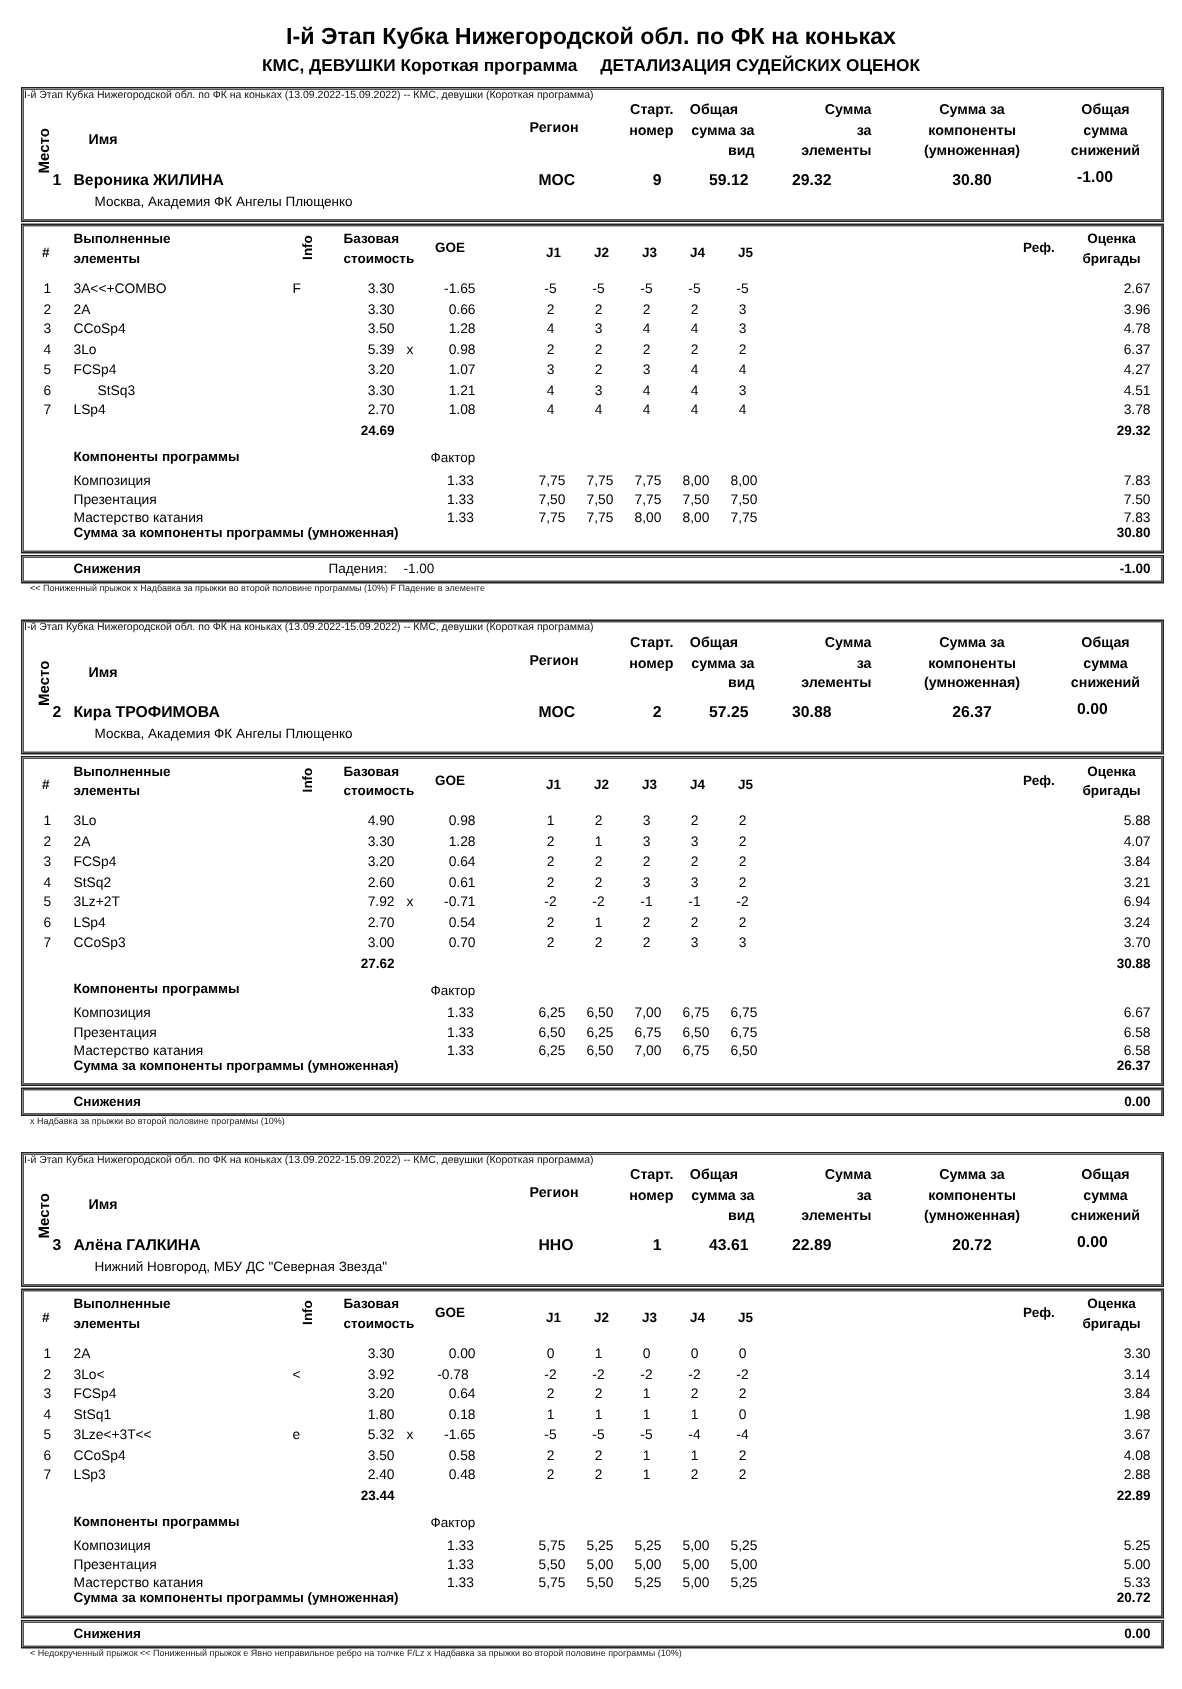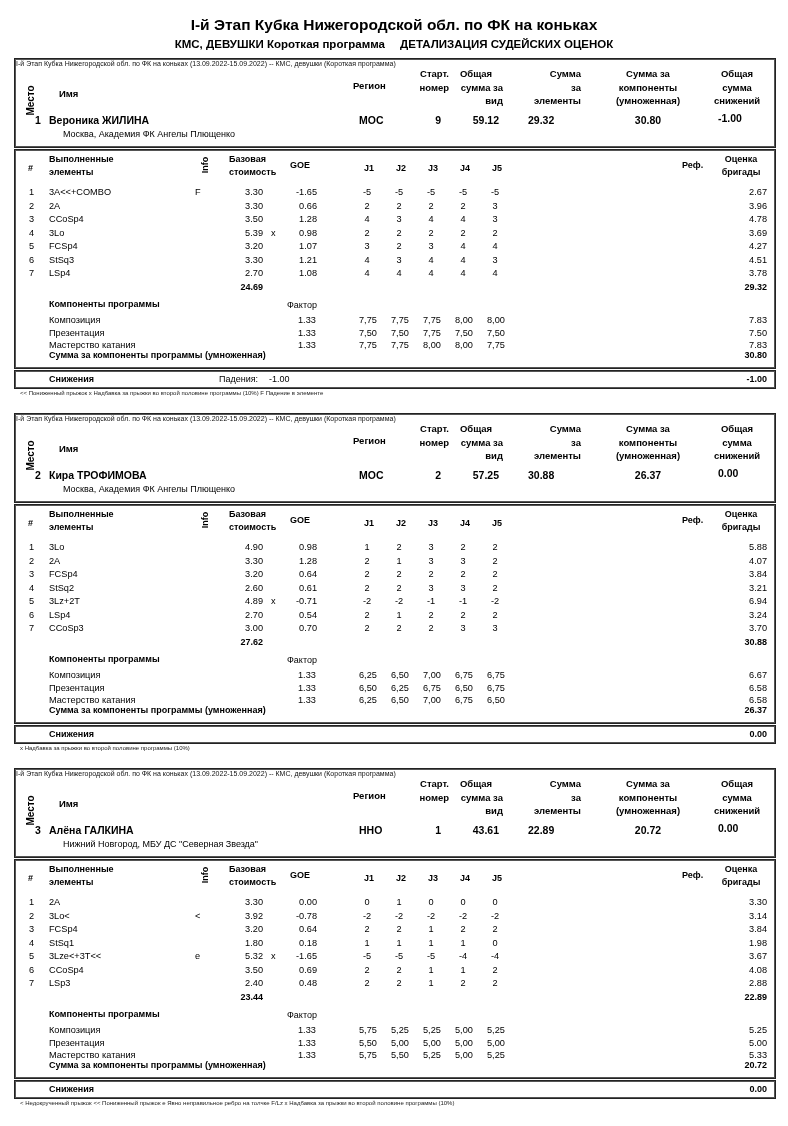--- a/index.html
+++ b/index.html
@@ -158,21 +158,21 @@
             <div class="abs" style="left:440px;width:16px;text-align:center;">4</div>
             <div class="abs" style="left:472px;width:16px;text-align:center;">3</div>
           </div>
           <div class="row" style="top: 77.5px;">
             <div class="abs" style="left:14px;">4</div>
             <div class="abs" style="left:34px;">3Lo</div>
             <div class="abs" style="left:180px;"></div>
             <div class="abs" style="left:214px;width:34px;text-align:right;">5.39</div>
             <div class="abs" style="left:256px;">x</div>
             <div class="abs" style="left:272px;width:30px;text-align:right;">0.98</div>
-            <div class="abs" style="left:700px;width:52px;text-align:right;">3.69</div>
+            <div class="abs" style="left:700px;width:52px;text-align:right;">6.37</div>
             <div class="abs" style="left:344px;width:16px;text-align:center;">2</div>
             <div class="abs" style="left:376px;width:16px;text-align:center;">2</div>
             <div class="abs" style="left:408px;width:16px;text-align:center;">2</div>
             <div class="abs" style="left:440px;width:16px;text-align:center;">2</div>
             <div class="abs" style="left:472px;width:16px;text-align:center;">2</div>
           </div>
           <div class="row" style="top: 91px;">
             <div class="abs" style="left:14px;">5</div>
             <div class="abs" style="left:34px;">FCSp4</div>
             <div class="abs" style="left:180px;"></div>
@@ -181,21 +181,21 @@
             <div class="abs" style="left:272px;width:30px;text-align:right;">1.07</div>
             <div class="abs" style="left:700px;width:52px;text-align:right;">4.27</div>
             <div class="abs" style="left:344px;width:16px;text-align:center;">3</div>
             <div class="abs" style="left:376px;width:16px;text-align:center;">2</div>
             <div class="abs" style="left:408px;width:16px;text-align:center;">3</div>
             <div class="abs" style="left:440px;width:16px;text-align:center;">4</div>
             <div class="abs" style="left:472px;width:16px;text-align:center;">4</div>
           </div>
           <div class="row" style="top: 104.5px;">
             <div class="abs" style="left:14px;">6</div>
-            <div class="abs" style="left:34px;">StSq3</div>
+            <div class="abs" style="left:50px;">StSq3</div>
             <div class="abs" style="left:180px;"></div>
             <div class="abs" style="left:214px;width:34px;text-align:right;">3.30</div>
             <div class="abs" style="left:256px;"></div>
             <div class="abs" style="left:272px;width:30px;text-align:right;">1.21</div>
             <div class="abs" style="left:700px;width:52px;text-align:right;">4.51</div>
             <div class="abs" style="left:344px;width:16px;text-align:center;">4</div>
             <div class="abs" style="left:376px;width:16px;text-align:center;">3</div>
             <div class="abs" style="left:408px;width:16px;text-align:center;">4</div>
             <div class="abs" style="left:440px;width:16px;text-align:center;">4</div>
             <div class="abs" style="left:472px;width:16px;text-align:center;">3</div>
@@ -388,21 +388,21 @@
             <div class="abs" style="left:344px;width:16px;text-align:center;">2</div>
             <div class="abs" style="left:376px;width:16px;text-align:center;">2</div>
             <div class="abs" style="left:408px;width:16px;text-align:center;">3</div>
             <div class="abs" style="left:440px;width:16px;text-align:center;">3</div>
             <div class="abs" style="left:472px;width:16px;text-align:center;">2</div>
           </div>
           <div class="row" style="top: 91px;">
             <div class="abs" style="left:14px;">5</div>
             <div class="abs" style="left:34px;">3Lz+2T</div>
             <div class="abs" style="left:180px;"></div>
-            <div class="abs" style="left:214px;width:34px;text-align:right;">4.89</div>
+            <div class="abs" style="left:214px;width:34px;text-align:right;">7.92</div>
             <div class="abs" style="left:256px;">x</div>
             <div class="abs" style="left:272px;width:30px;text-align:right;">-0.71</div>
             <div class="abs" style="left:700px;width:52px;text-align:right;">6.94</div>
             <div class="abs" style="left:344px;width:16px;text-align:center;">-2</div>
             <div class="abs" style="left:376px;width:16px;text-align:center;">-2</div>
             <div class="abs" style="left:408px;width:16px;text-align:center;">-1</div>
             <div class="abs" style="left:440px;width:16px;text-align:center;">-1</div>
             <div class="abs" style="left:472px;width:16px;text-align:center;">-2</div>
           </div>
           <div class="row" style="top: 104.5px;">
@@ -567,21 +567,21 @@
             <div class="abs" style="left:408px;width:16px;text-align:center;">0</div>
             <div class="abs" style="left:440px;width:16px;text-align:center;">0</div>
             <div class="abs" style="left:472px;width:16px;text-align:center;">0</div>
           </div>
           <div class="row" style="top: 50.5px;">
             <div class="abs" style="left:14px;">2</div>
             <div class="abs" style="left:34px;">3Lo&lt;</div>
             <div class="abs" style="left:180px;">&lt;</div>
             <div class="abs" style="left:214px;width:34px;text-align:right;">3.92</div>
             <div class="abs" style="left:256px;"></div>
-            <div class="abs" style="left:272px;width:30px;text-align:right;">-0.78</div>
+            <div class="abs" style="left:272px;width:30px;text-align:center;">-0.78</div>
             <div class="abs" style="left:700px;width:52px;text-align:right;">3.14</div>
             <div class="abs" style="left:344px;width:16px;text-align:center;">-2</div>
             <div class="abs" style="left:376px;width:16px;text-align:center;">-2</div>
             <div class="abs" style="left:408px;width:16px;text-align:center;">-2</div>
             <div class="abs" style="left:440px;width:16px;text-align:center;">-2</div>
             <div class="abs" style="left:472px;width:16px;text-align:center;">-2</div>
           </div>
           <div class="row" style="top: 64px;">
             <div class="abs" style="left:14px;">3</div>
             <div class="abs" style="left:34px;">FCSp4</div>
@@ -623,21 +623,21 @@
             <div class="abs" style="left:408px;width:16px;text-align:center;">-5</div>
             <div class="abs" style="left:440px;width:16px;text-align:center;">-4</div>
             <div class="abs" style="left:472px;width:16px;text-align:center;">-4</div>
           </div>
           <div class="row" style="top: 104.5px;">
             <div class="abs" style="left:14px;">6</div>
             <div class="abs" style="left:34px;">CCoSp4</div>
             <div class="abs" style="left:180px;"></div>
             <div class="abs" style="left:214px;width:34px;text-align:right;">3.50</div>
             <div class="abs" style="left:256px;"></div>
-            <div class="abs" style="left:272px;width:30px;text-align:right;">0.69</div>
+            <div class="abs" style="left:272px;width:30px;text-align:right;">0.58</div>
             <div class="abs" style="left:700px;width:52px;text-align:right;">4.08</div>
             <div class="abs" style="left:344px;width:16px;text-align:center;">2</div>
             <div class="abs" style="left:376px;width:16px;text-align:center;">2</div>
             <div class="abs" style="left:408px;width:16px;text-align:center;">1</div>
             <div class="abs" style="left:440px;width:16px;text-align:center;">1</div>
             <div class="abs" style="left:472px;width:16px;text-align:center;">2</div>
           </div>
           <div class="row" style="top: 118px;">
             <div class="abs" style="left:14px;">7</div>
             <div class="abs" style="left:34px;">LSp3</div>

